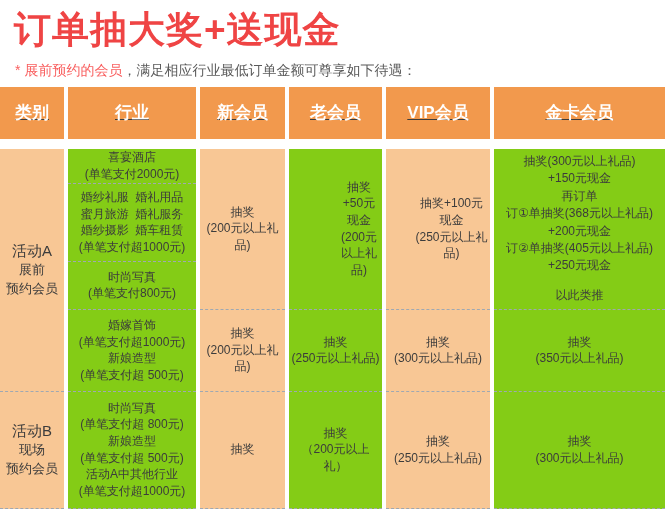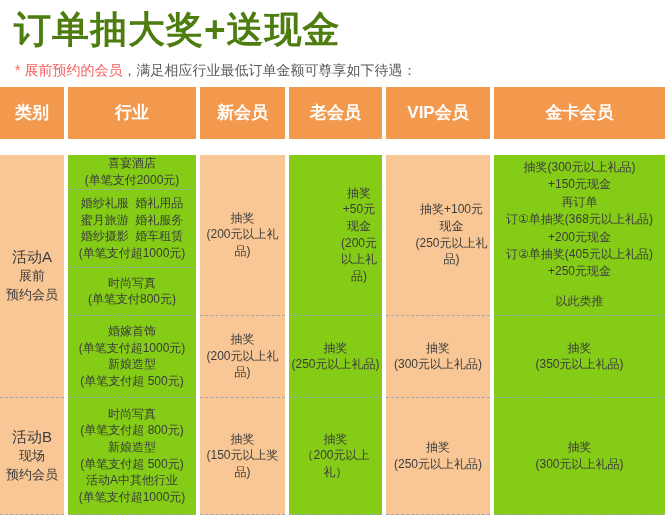--- a/index.html
+++ b/index.html
@@ -10,40 +10,40 @@
     color:#3c3c3c;
     overflow:hidden;
   }
   .page { width:665px; height:516px; position:relative; background:#fff; }
 
   .title {
     margin:8px 0 8px 14px;
     font-size:37px;
     font-weight:700;
     letter-spacing:1px;
-    color:#4d7c0f;
+    color:#ef4444;
     line-height:1.2;
   }
   .note {
     margin:9px 0 0 15px;
     font-size:14px;
     color:#5a5a5a;
     line-height:1.3;
   }
   .note .star, .note .hl { color:#f95f5f; }
   .note .star { margin-right:4px; }
 
   .grid {
     display:grid;
     grid-template-columns:64px 128px 85px 93px 104px 1fr;
     column-gap:4px;
     background:#fff;
     width:665px;
   }
-  #headgrid { grid-template-rows:52px; margin-top:7px; margin-bottom:16px; }
+  #headgrid { grid-template-rows:52px; margin-top:7px; margin-bottom:10px;text-decoration:underline; }
   #bodygrid { grid-template-rows:35px 78px 48px 82px 117px; }
 
   .hcell {
     background:#f2994d;
     color:#ffffff;
     font-weight:700;
     font-size:17px;
     display:flex; align-items:center; justify-content:center;
   }
   .cell {
@@ -181,21 +181,20 @@
       <div>抽奖</div>
       <div>(300元以上礼品)</div>
     </div>
     <div class="cell c-light p-gold-a2 dash-b">
       <div>抽奖</div>
       <div>(350元以上礼品)</div>
     </div>
 
     <div class="cell c-dark p-new-b dash-b">
       <div>抽奖</div>
-      <div>(150元以上奖品)</div>
     </div>
     <div class="cell c-light p-old-b dash-b">
       <div>抽奖</div>
       <div>（200元以上礼）</div>
     </div>
     <div class="cell c-dark p-vip-b dash-b">
       <div>抽奖</div>
       <div>(250元以上礼品)</div>
     </div>
     <div class="cell c-light p-gold-b dash-b">

